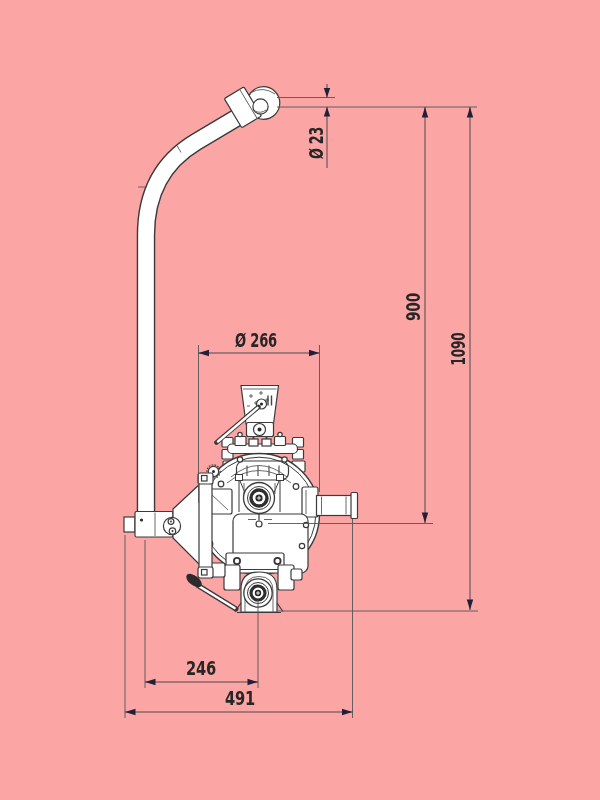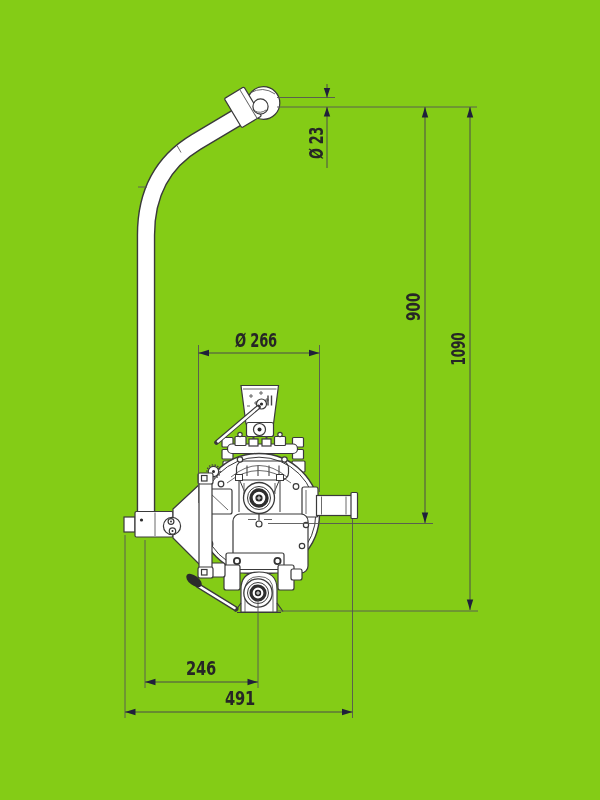--- a/index.html
+++ b/index.html
@@ -1,16 +1,16 @@
 <!DOCTYPE html>
 <html><head>
 <meta charset="utf-8">
 <style>
   html,body{margin:0;padding:0;background:#fff;}
-  .sheet{position:relative;width:600px;height:800px;background:#84cc16;overflow:hidden;
+  .sheet{position:relative;width:600px;height:800px;background:#fca5a5;overflow:hidden;
          font-family:"DejaVu Sans","Liberation Sans",sans-serif;}
   svg{display:block;}
   .ol{fill:none;stroke:#3a3a3a;stroke-width:1.2;}
   .olf{fill:#ffffff;stroke:#3a3a3a;stroke-width:1.2;}
   .fine{fill:none;stroke:#5a5a5a;stroke-width:0.9;}
   .dimline{fill:none;stroke:#4a4a4a;stroke-width:1;}
   .extline{fill:none;stroke:#555555;stroke-width:0.9;}
   .arrow{fill:#20203a;stroke:none;}
   .dimtext{font-weight:bold;fill:#262626;font-size:20px;letter-spacing:-0.3px;}
   .dimtext.dia{font-size:19px;}

